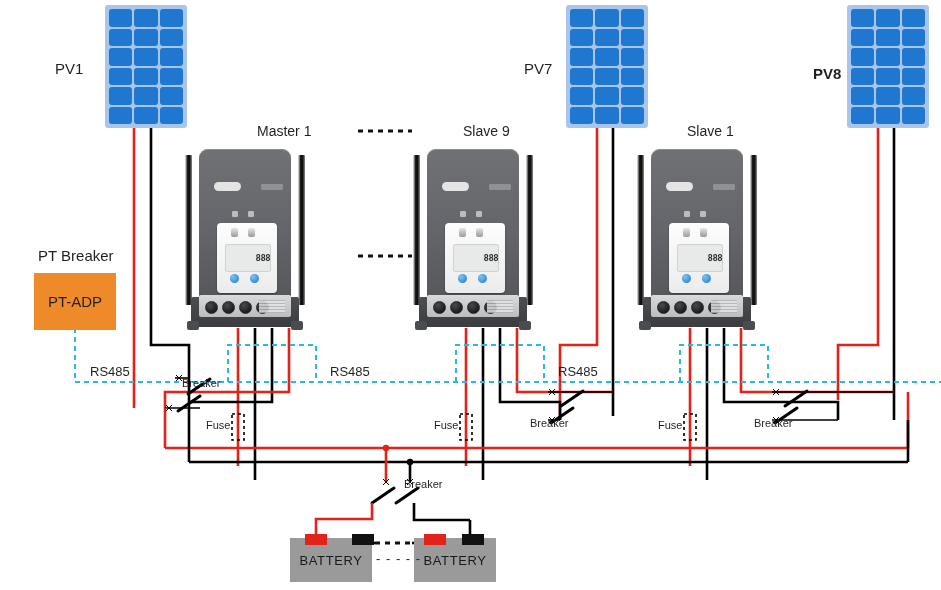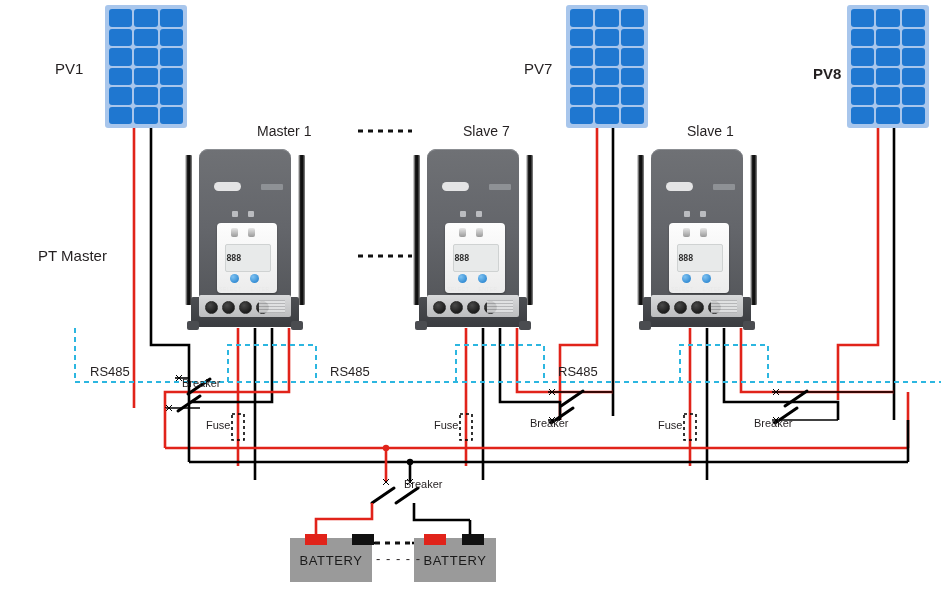--- a/index.html
+++ b/index.html
@@ -45,21 +45,21 @@
   .ctrl .ind.b{left:53%;}
   .ctrl .panel{position:absolute;left:20%;right:15%;top:49%;height:46%;
       background:linear-gradient(180deg,#fdfdfd 0%,#ececec 100%);
       border-radius:4px;box-shadow:0 1px 2px rgba(0,0,0,.35);}
   .ctrl .screw{position:absolute;top:7%;width:7px;height:9px;
       background:linear-gradient(180deg,#e6e6e6,#9a9a9a);border-radius:2px;}
   .ctrl .screw.a{left:22%;}
   .ctrl .screw.b{left:52%;}
   .ctrl .lcd{position:absolute;left:13%;right:10%;top:30%;height:36%;
       background:#e8eaea;border:1px solid #cfd2d2;border-radius:2px;
-      display:flex;align-items:center;justify-content:flex-start;overflow:hidden;}
+      display:flex;align-items:center;justify-content:flex-end;overflow:hidden;}
   .ctrl .lcd .segs{color:#2b2b2b;font-family:"DejaVu Sans Mono", monospace;
       font-size:9px;font-weight:bold;letter-spacing:-.5px;line-height:1;}
   .ctrl .btn{position:absolute;top:72%;width:9px;height:9px;border-radius:50%;
       background:radial-gradient(circle at 34% 32%,#7ec2f2,#1878c8);}
   .ctrl .btn.a{left:21%;}
   .ctrl .btn.b{left:55%;}
   .ctrl .keylbl{position:absolute;top:90%;font-size:5px;color:#e8e8e8;
       letter-spacing:.4px;font-family:"Liberation Sans", sans-serif;}
   .ctrl .base{position:absolute;left:6px;right:6px;top:152px;height:30px;
       background:linear-gradient(180deg,#4c4e52 0%,#3a3c40 100%);
@@ -354,21 +354,21 @@
     <div class="tstrip">
       <div class="term" style="left:6px;"></div>
       <div class="term" style="left:23px;"></div>
       <div class="term" style="left:40px;"></div>
       <div class="term" style="left:57px;"></div>
       <div class="vents"></div>
     </div>
     <div class="foot" style="left:2px;"></div>
     <div class="foot" style="right:2px;"></div>
   </div>
-  <div class="lbl lbl-node" style="left:463px;top:123px;">Slave 7</div>
+  <div class="lbl lbl-node" style="left:463px;top:123px;">Slave 9</div>
 
   <div class="ctrl" style="left:637px;top:145px;width:120px;height:190px;">
     <div class="rail l"></div>
     <div class="rail r"></div>
     <div class="body">
       <div class="brand"></div>
       <div class="model"></div>
       <div class="ind a"></div>
       <div class="ind b"></div>
       <div class="panel">
@@ -389,21 +389,24 @@
       <div class="term" style="left:23px;"></div>
       <div class="term" style="left:40px;"></div>
       <div class="term" style="left:57px;"></div>
       <div class="vents"></div>
     </div>
     <div class="foot" style="left:2px;"></div>
     <div class="foot" style="right:2px;"></div>
   </div>
   <div class="lbl lbl-node" style="left:687px;top:123px;">Slave 1</div>
 
-  <div class="lbl lbl-pv" style="left:38px;top:247px;">PT Master</div>
+  <div class="lbl lbl-pv" style="left:38px;top:247px;">PT Breaker</div>
+  <div class="adp" style="left:34px;top:273px;width:82px;height:57px;">
+    <span>PT-ADP</span>
+  </div>
 
   <div class="lbl lbl-rs" style="left:90px;top:364px;">RS485</div>
   <div class="lbl lbl-rs" style="left:330px;top:364px;">RS485</div>
   <div class="lbl lbl-rs" style="left:558px;top:364px;">RS485</div>
 
   <div class="lbl lbl-small" style="left:182px;top:377px;">Breaker</div>
   <div class="lbl lbl-small" style="left:206px;top:419px;">Fuse</div>
 
   <div class="lbl lbl-small" style="left:530px;top:417px;">Breaker</div>
   <div class="lbl lbl-small" style="left:434px;top:419px;">Fuse</div>

